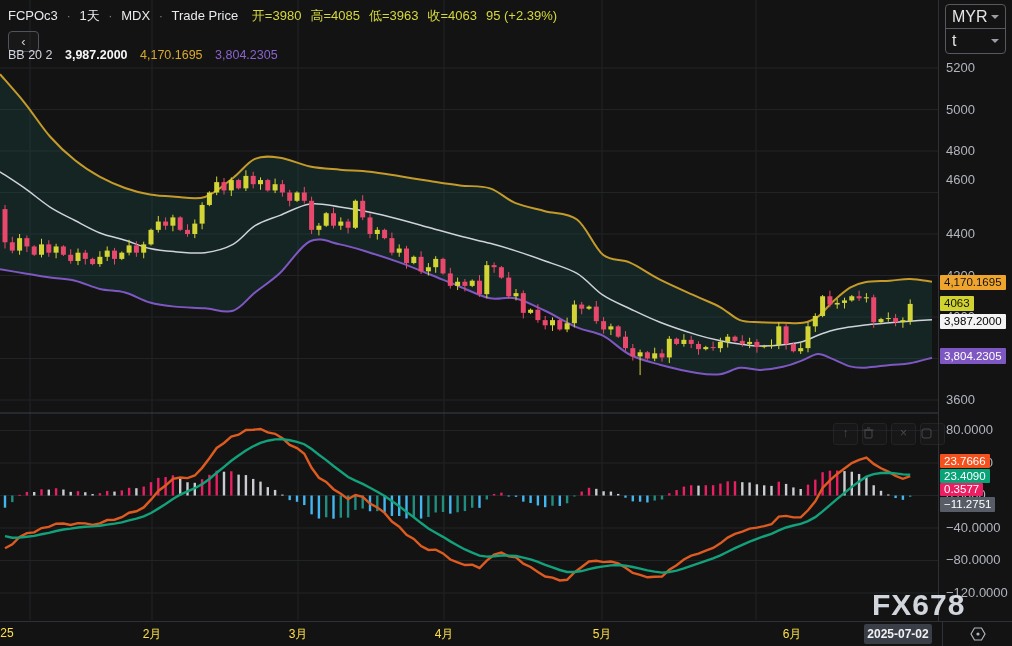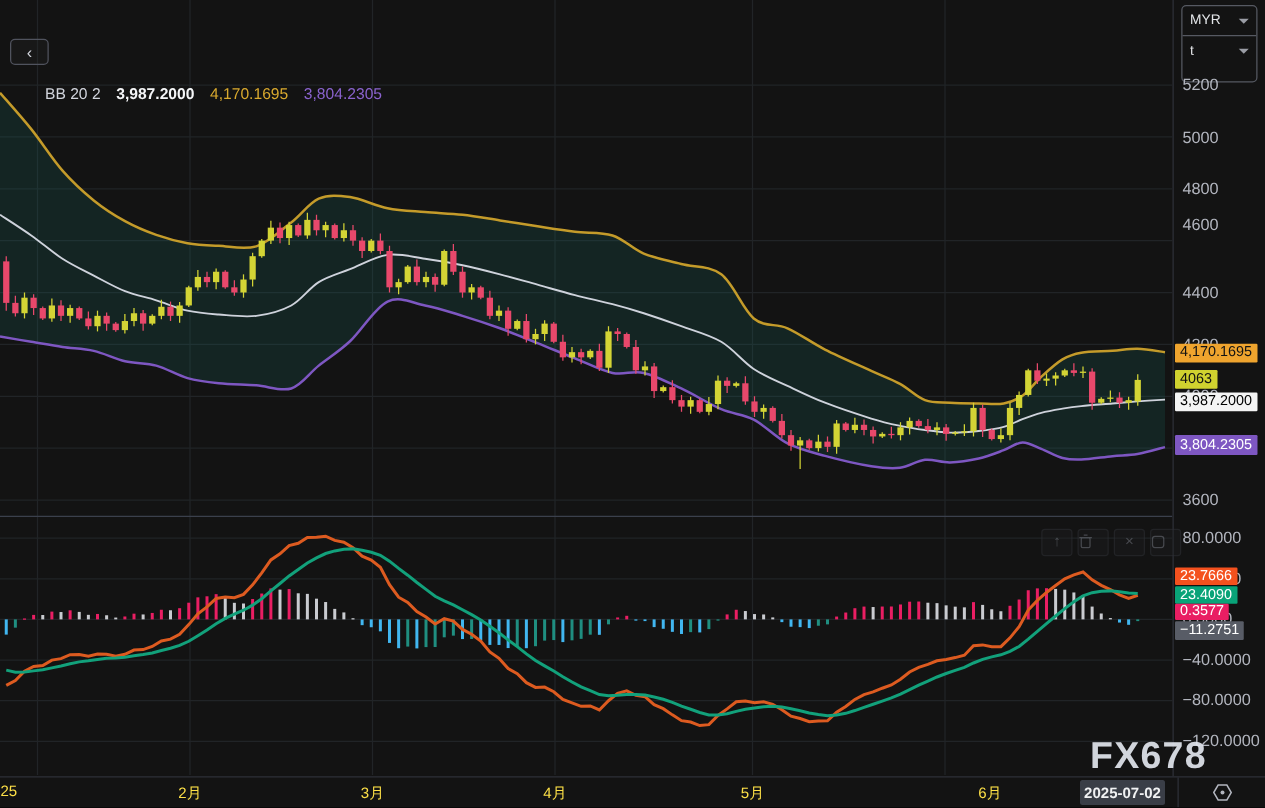--- a/index.html
+++ b/index.html
@@ -9,39 +9,39 @@
   #chartSvg{position:absolute;left:0;top:0;}
   
   .legend1{position:absolute;left:8px;top:7px;font-size:13px;white-space:nowrap;z-index:5;}
   .legend1 .sep{color:#787b86;margin:0 5px;}
   .legend1 .sym,.legend1 .plain{color:#e8eaed;}
   .legend1 .ohlc{color:#d5d83a;margin-left:10px;}
   .legend1 .ohlc span{margin-right:9px;}
   .back-btn{position:absolute;left:8px;top:31px;width:31px;height:21px;background:rgba(40,40,40,.25);
             border:1px solid #50535e;border-radius:4px;color:#d1d4dc;font-size:13px;line-height:19px;
             text-align:center;padding:0;cursor:pointer;z-index:5;}
-  .legend2{position:absolute;left:8px;top:68px;font-size:12.5px;white-space:nowrap;z-index:5;margin-left:28px;}
+  .legend2{position:absolute;left:8px;top:48px;font-size:12.5px;white-space:nowrap;z-index:5;}
   .legend2 .t{color:#d1d4dc;margin-right:9px;}
   .legend2 .v1{color:#f5f6f8;font-weight:bold;margin-right:9px;}
   .legend2 .v2{color:#d9a92e;margin-right:9px;}
   .legend2 .v3{color:#8a63ce;}
   .legend3{position:absolute;left:8px;top:420px;font-size:12.5px;white-space:nowrap;z-index:5;}
   .legend3 .t{color:#d1d4dc;margin-right:10px;}
   .legend3 .hv{color:#e5366d;margin-right:9px;}
   .legend3 .mv{color:#e0622a;margin-right:9px;}
   .legend3 .sv{color:#13b183;}
   
   .pane-btns{position:absolute;left:833px;top:423px;display:flex;gap:4px;z-index:4;opacity:.6;}
   .pane-btns .pb{width:23px;height:20px;background:rgba(32,32,34,.6);border:1px solid #2c2e33;
                  border-radius:3px;color:#6a6d76;font-size:12px;line-height:18px;text-align:center;}
   
   .right-axis{position:absolute;left:938px;top:0;width:74px;height:646px;background:#131313;
               border-left:1px solid #2e3138;box-sizing:border-box;z-index:3;}
-  .cur-box{position:absolute;left:6px;top:4px;width:61px;height:62px;border:1px solid #565962;
-           border-radius:4px;box-sizing:border-box;font-size:11px;color:#e3e5e8;}
+  .cur-box{position:absolute;left:6px;top:4px;width:61px;height:50px;border:1px solid #565962;
+           border-radius:4px;box-sizing:border-box;font-size:16px;color:#e3e5e8;}
   .cur-row{height:24px;line-height:24px;padding:0 6px;display:flex;justify-content:space-between;align-items:center;}
   .cur-row.first{border-bottom:1px solid #565962;height:23px;line-height:23px;}
   .caret{width:0;height:0;border-left:4px solid transparent;border-right:4px solid transparent;
          border-top:4px solid #9a9da5;}
   .tick{position:absolute;left:7px;font-size:13px;color:#b2b5be;height:14px;line-height:14px;}
   .axlabel{position:absolute;left:1px;font-size:11.5px;line-height:15px;padding:0 4px;border-radius:1px;
            white-space:nowrap;overflow:hidden;}
   
   .time-axis{position:absolute;left:0;top:621px;width:1012px;height:25px;background:#131313;
              border-top:1px solid #2e3138;box-sizing:border-box;z-index:6;}
@@ -474,20 +474,32 @@
         <rect x="887.0999999999999" y="494.4519370220828" width="2.4" height="1.0480629779171977" fill="#c9cbd0"></rect>
         <rect x="894.4" y="495.5" width="2.4" height="2.545643647707891" fill="#41b6f0"></rect>
         <rect x="901.6999999999999" y="495.5" width="2.4" height="4.348194768043868" fill="#41b6f0"></rect>
         <rect x="908.9999999999999" y="495.5" width="2.4" height="1.3977552684586385" fill="#1f8e80"></rect>
         <path d="M5 548.3125L12.3 544.400462962963L19.6 536.8893175582987L26.9 533.1254364856046L34.2 532.3403395028886L41.5 528.0646613597021L48.8 526.9362564172088L56.1 523.7494860899881L63.4 523.5233898382912L70.7 524.9713384748443L78 523.1773228655929L85.3 523.4007884382238L92.6 524.8782809701916L99.89999999999999 523.432546846004L107.2 520.0370851037381L114.5 519.6897907460798L121.8 517.1975824516624L129.1 512.7292131902052L136.4 511.3005282908848L143.7 507.40853267699134L151 499.6865015529773L158.29999999999998 490.9961751560663L165.6 485.53513680912994L172.9 478.7775126135633L180.2 477.56253624822136L187.5 478.1113435261075L194.79999999999998 475.49874132472314L202.1 467.84643200654807L209.4 458.2772844551966L216.7 447.96353883000467L224 443.01728754154936L231.29999999999998 436.49937228658763L238.6 434.6577079439651L245.9 430.0192790949702L253.2 429.72399405265276L260.5 428.94593318983794L267.8 432.33553299031206L275.09999999999997 433.7665808910788L282.4 438.18387960659635L289.7 444.89049393235456L297 448.12911776099827L304.3 453.79893280895544L311.59999999999997 467.7903955068255L318.9 477.7718503782989L326.2 481.90521986018456L333.5 489.1874299116878L340.8 493.6685069615935L348.09999999999997 499.1446384740656L355.4 494.9675946337051L362.7 496.8862344210733L370 503.5588298736135L377.3 507.3985120102348L384.59999999999997 512.8638069946508L391.9 521.4848921591403L399.2 526.6468831893345L406.5 534.8732649572723L413.8 538.925293237482L421.09999999999997 546.1421211694125L428.4 549.9229166013313L435.7 549.6722814941304L443 553.3956040569306L450.3 559.5418470442312L457.59999999999997 562.3311616691051L464.9 565.0512097464955L472.2 564.769324795773L479.5 567.9720437113518L486.8 560.5813301128871L494.09999999999997 554.6973655543984L501.4 552.6535487002616L508.7 556.2342785302083L516 557.3753428866605L523.3 563.7216144720671L530.6 566.9440880563933L537.9 571.8953811716759L545.1999999999999 576.5243671603256L552.5 577.6073406025971L559.8 580.436794546227L567.1 579.7412180684872L574.4 572.4029035281674L581.6999999999999 567.073421725601L589 561.4341021170313L596.3 560.8014830263621L603.6 562.1542574365063L610.9 561.4823085277985L618.1999999999999 563.4446584309158L625.5 567.7726287717521L632.8 572.932461616889L640.1 574.7963481865329L647.4 577.2974405338437L654.6999999999999 576.7044508853393L662 576.6107473044844L669.3 569.7796604841055L676.6 565.20154789852L683.9 559.5240916232202L691.1999999999999 555.6426191383193L698.5 553.5365638394558L705.8 550.5769870230877L713.1 547.9546463604277L720.4 543.357887763068L727.6999999999999 537.5906793148456L735 533.8888415925647L742.3 531.5232839287542L749.6 528.6112568824213L756.9 527.5727883203951L764.1999999999999 526.0695974148709L771.5 524.2194381878667L778.8 516.6092628597252L786.1 515.9155726412698L793.4 517.4079455739186L800.6999999999999 517.3552982069178L808 510.25943148682416L815.3 501.29105235869565L822.6 488.0411421886956L829.9 480.3377522584823L837.1999999999999 473.9566034270216L844.5 468.4248588618942L851.8 463.1031232754055L859.1 459.9510156418272L866.4 457.56245820079766L873.6999999999999 463.90119572476806L881 468.255321184007L888.3 471.65307963572945L895.6 475.8831971732816L902.9 478.7727969856285L910.1999999999999 476.1717963031579" fill="none" stroke="#dd5b20" stroke-width="2.4"></path>
         <path d="M5 536.125L12.3 537.7800925925926L19.6 537.6019375857338L26.9 536.7066373657079L34.2 535.8333777931441L41.5 534.2796345064557L48.8 532.8109588886064L56.1 530.9986643288827L63.4 529.5036094307644L70.7 528.5971552395804L78 527.513188764783L85.3 526.6907086994711L92.6 526.3282231536152L99.89999999999999 525.749087892093L107.2 524.606687334422L114.5 523.6233080167535L121.8 522.3381629037353L129.1 520.4163729610293L136.4 518.5932040270004L143.7 516.3562697569986L151 513.0223161161944L158.29999999999998 508.61708792416874L165.6 504.00069770116096L172.9 498.95606068364145L180.2 494.67735579655744L187.5 491.36415334246743L194.79999999999998 488.1910709389186L202.1 484.1221431524445L209.4 478.9531714129949L216.7 472.75524489639685L224 466.80765342542736L231.29999999999998 460.7459971976594L238.6 455.5283393469205L245.9 450.4265272965305L253.2 446.2860206477549L260.5 442.8180031561715L267.8 440.72150912299963L275.09999999999997 439.33052347661544L282.4 439.1011947026116L289.7 440.25905454856024L297 441.8330671910478L304.3 444.22624031462937L311.59999999999997 448.9390713530686L318.9 454.7056271581146L326.2 460.1455456985286L333.5 465.95392254116047L340.8 471.49683942524706L348.09999999999997 477.0263992350108L355.4 480.61463831474964L362.7 483.86895753601436L370 487.8069320035342L377.3 491.72524800487435L384.59999999999997 495.9529598028296L391.9 501.05934627409175L399.2 506.17685365714027L406.5 511.9161359171667L413.8 517.3179673812298L421.09999999999997 523.0827981388663L428.4 528.4508218313593L435.7 532.6951137639136L443 536.835211822517L450.3 541.3765388668598L457.59999999999997 545.5674634273089L464.9 549.4642126911461L472.2 552.5252351120715L479.5 555.6145968319275L486.8 556.6079434881195L494.09999999999997 556.2258279013753L501.4 555.5113720611525L508.7 555.6559533549637L516 555.999831261303L523.3 557.5441879034558L530.6 559.4241679340433L537.9 561.9184105815699L545.1999999999999 564.839601897321L552.5 567.3931496383763L559.8 570.0018786199464L567.1 571.9497465096546L574.4 572.0403779133571L581.6999999999999 571.0469866758059L589 569.1244097640509L596.3 567.4598244165132L603.6 566.3987110205119L610.9 565.4154305219691L618.1999999999999 565.0212761037585L625.5 565.5715466373572L632.8 567.0437296332635L640.1 568.5942533439174L647.4 570.3348907819027L654.6999999999999 571.60880280259L662 572.6091917029689L669.3 572.0432854591962L676.6 570.6749379470609L683.9 568.4447686822928L691.1999999999999 565.8843387734981L698.5 563.4147837866897L705.8 560.8472244339692L713.1 558.268708819261L720.4 555.2865446080224L727.6999999999999 551.747371549387L735 548.1756655580225L742.3 544.8451892321689L749.6 541.5984027622194L756.9 538.7932798738545L764.1999999999999 536.2485433820577L771.5 533.8427223432195L778.8 530.3960304465207L786.1 527.4999388854706L793.4 525.4815402231601L800.6999999999999 523.8562918199117L808 521.1369197532941L815.3 517.1677462743745L822.6 511.3424254572387L829.9 505.1414908174874L837.1999999999999 498.90451333939427L844.5 492.80858244389424L851.8 486.86749061019646L859.1 481.48419561652264L866.4 476.69984813337766L873.6999999999999 474.1401176516557L881 472.96315835812595L888.3 472.70114261364665L895.6 473.33755352557364L902.9 474.4246022175846L910.1999999999999 474.7740410346993" fill="none" stroke="#12a17b" stroke-width="2.4"></path>
       </g>
       <line x1="0" y1="413" x2="938" y2="413" stroke="#3b404c" stroke-width="1"></line>
     </svg>
 
+  <div class="legend1">
+    <span class="sym">FCPOc3</span>
+    <span class="sep">·</span>
+    <span class="plain">1天</span>
+    <span class="sep">·</span>
+    <span class="plain">MDX</span>
+    <span class="sep">·</span>
+    <span class="plain">Trade Price</span>
+    <span class="ohlc">
+      <span>开=3980</span><span>高=4085</span><span>低=3963</span><span>收=4063</span><span>95 (+2.39%)</span>
+    </span>
+  </div>
 
   <button class="back-btn">
     <span>‹</span>
   </button>
 
   <div class="legend2">
     <span class="t">BB 20 2</span>
     <span class="v1">3,987.2000</span>
     <span class="v2">4,170.1695</span>
     <span class="v3">3,804.2305</span>

